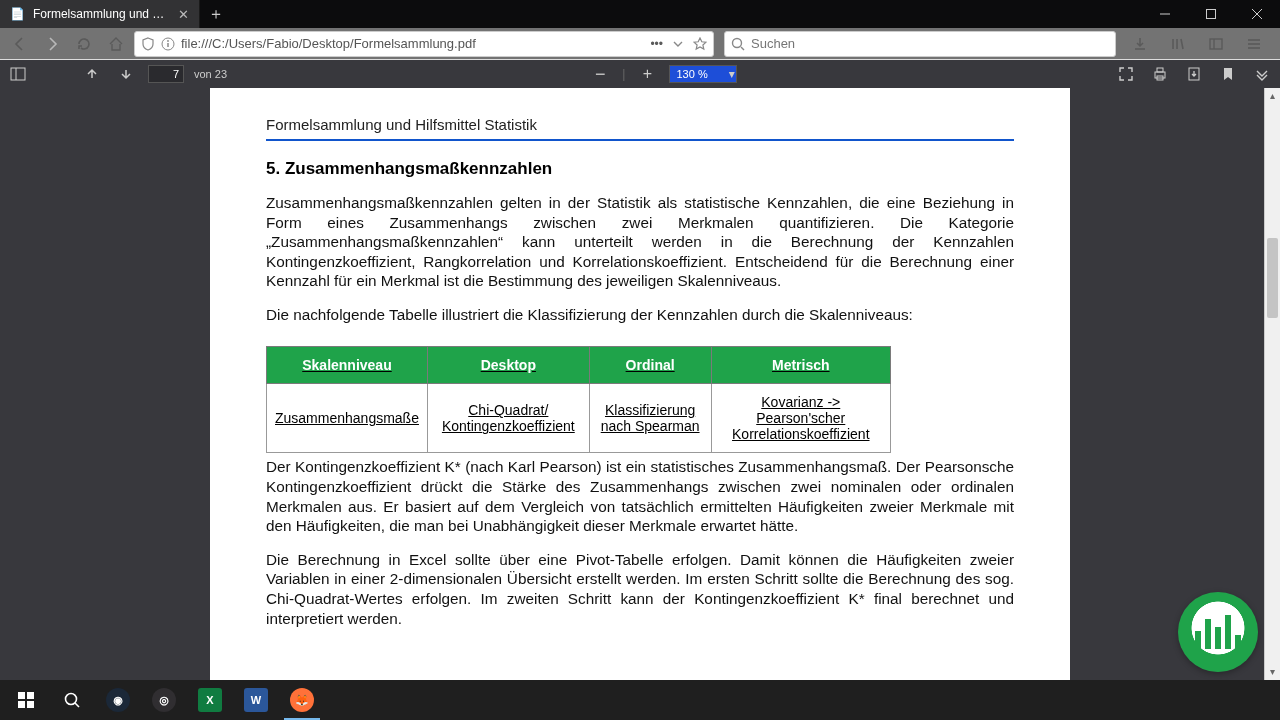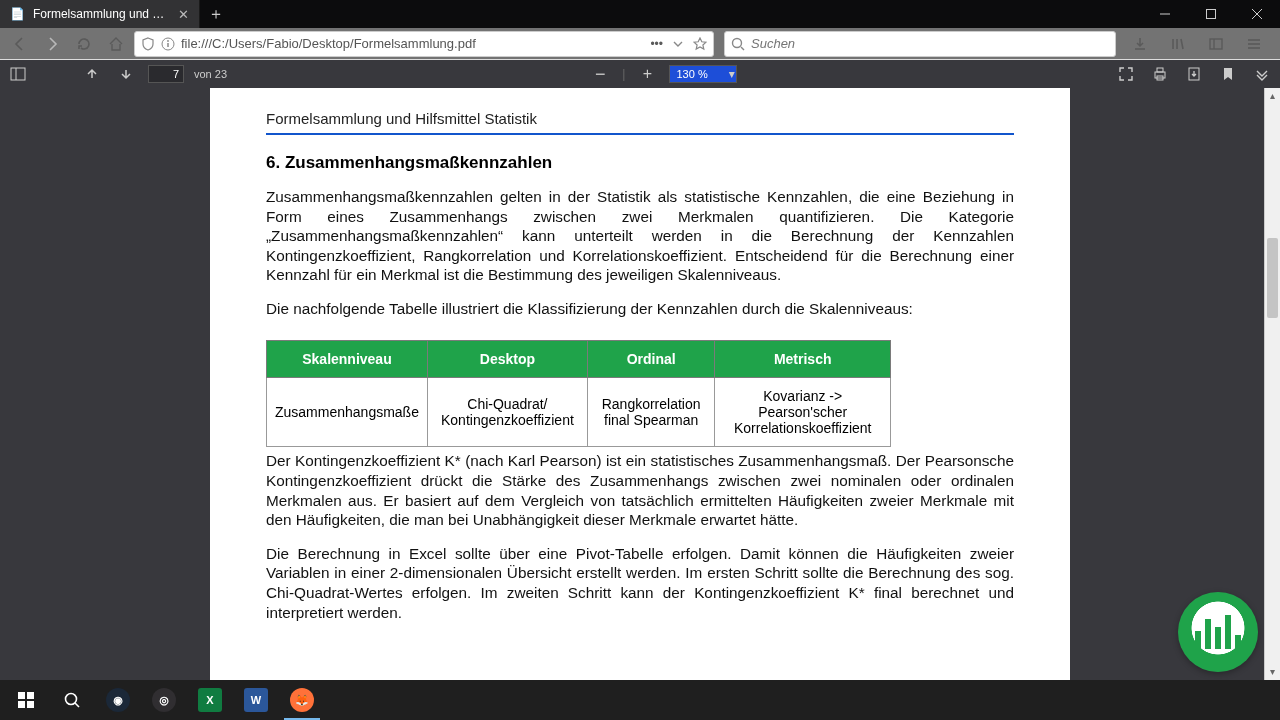--- a/index.html
+++ b/index.html
@@ -15,42 +15,42 @@
 .title-spacer { flex: 1; }
 .win-controls { display: flex; }
 .win-btn { width: 46px; display: flex; align-items: center; justify-content: center; color: #ccc; cursor: pointer; }
 
 .nav-bar { height: 32px; background: #737373; border-bottom: 1px solid #ddd; display: flex; align-items: center; padding: 0 6px; gap: 4px; font-size: 12px; color: #666; }
 .nav-btn { width: 28px; height: 28px; display: flex; align-items: center; justify-content: center; border-radius: 4px; color: #5a5a5a; cursor: pointer; }
 .url-bar { flex: 0 0 580px; height: 26px; border: 1px solid #ccc; border-radius: 3px; background: #fff; display: flex; align-items: center; padding: 0 6px; gap: 6px; color: #555; }
 .url-text { flex: 1; white-space: nowrap; overflow: hidden; text-overflow: ellipsis; font-size: 13px; }
 .url-actions { display: flex; gap: 10px; color: #5a5a5a; align-items:center; }
 .search-bar { flex: 1; height: 26px; border: 1px solid #ccc; border-radius: 3px; background: #fff; display: flex; align-items: center; padding: 0 6px; gap: 6px; margin-left: 6px; }
-.search-input { border: none; outline: none; font-size: 13px; width: 100%; color: #555; font-style: italic; }
+.search-input { border: none; outline: none; font-size: 13px; width: 100%; color: #555; }
 .right-icons { display: flex; gap: 10px; align-items: center; padding: 0 6px; color: #5a5a5a; }
 
 
 .pdf-toolbar { height: 28px; background: #38383d; display: flex; align-items: center; color: #ddd; font-size: 12px; padding: 0 6px; gap: 10px; }
 .pt-btn { width: 24px; height: 24px; display: flex; align-items: center; justify-content: center; cursor: pointer; color: #ccc; }
 .page-box { width: 36px; height: 18px; background: #2a2a2e; border: 1px solid #555; color: #fff; text-align: right; padding: 0 4px; font-size: 11px; }
 .page-of { color: #ccc; font-size: 11px; }
 .pt-spacer-l { flex: 1; }
 .zoom-select { background: #1d4ed8; border: 1px solid #555; color: #fff; font-size: 11px; padding: 2px 28px 2px 6px; position: relative; }
 .zoom-caret { position: relative; left: -18px; color: #ccc; pointer-events: none; }
 .pt-right { margin-left: auto; display: flex; gap: 10px; align-items: center; }
 
 
 .viewport { position: relative; height: calc(720px - 28px - 32px - 28px - 40px); background: #38383d; overflow: hidden; }
-.page-canvas { position: absolute; left: 50%; top: 0; transform: translateX(-50%); width: 860px; background: #fff; min-height: 100%; padding: 22px 56px 30px; }
+.page-canvas { position: absolute; left: 50%; top: 0; transform: translateX(-50%); width: 860px; background: #fff; min-height: 100%; padding: 28px 56px 30px; }
 .doc-header { font-size: 15px; color: #222; padding-bottom: 6px; border-bottom: 2px solid #1155cc; margin-bottom: 18px; }
 .h-sec { font-weight: bold; font-size: 17px; margin-bottom: 14px; }
 .para { font-size: 15.3px; line-height: 1.28; text-align: justify; margin-bottom: 14px; color: #111; }
 .h-sub { font-weight: bold; font-size: 15.5px; margin: 24px 0 14px; }
 
-table.stats { width: 625px; border-collapse: collapse; margin: 22px 0 4px 0; font-size: 14px; }
+table.stats { width: 625px; border-collapse: collapse; margin: 22px 0 4px 0; font-size: 14px; text-decoration: underline; }
 table.stats th { background: #1fa34a; color: #fff; font-weight: bold; padding: 10px 8px; border: 1px solid #7a7a7a; text-align: center; }
 table.stats td { border: 1px solid #999; padding: 10px 8px; text-align: center; vertical-align: middle; }
 
 
 .v-scroll { position:absolute; right:0; top:0; bottom:0; width:16px; background:#f0f0f0; border-left:1px solid #ccc;}
 .v-scroll .up, .v-scroll .down { height:16px; text-align:center; font-size:10px; color:#666; line-height:16px; background:#f0f0f0;}
 .v-scroll .down { position:absolute; bottom:0; width:100%;}
 .v-scroll .thumb { position:absolute; left:2px; right:2px; top:150px; height:80px; background:#c4c4c4; border-radius:2px;}
 
 
@@ -256,36 +256,36 @@
       <svg width="16" height="16">
           <path d="M3 5l5 5 5-5M3 9l5 5 5-5" fill="none" stroke="#ccc" stroke-width="1.4"></path>
         </svg>
     </span>
   </div>
 </div>
 
 <div class="viewport">
   <div class="page-canvas">
     <div class="doc-header">Formelsammlung und Hilfsmittel Statistik</div>
-    <div class="h-sec">6. Zusammenhangsmaßkennzahlen</div>
+    <div class="h-sec">5. Zusammenhangsmaßkennzahlen</div>
     <div class="para">Zusammenhangsmaßkennzahlen gelten in der Statistik als statistische Kennzahlen, die eine Beziehung in Form eines Zusammenhangs zwischen zwei Merkmalen quantifizieren. Die Kategorie „Zusammenhangsmaßkennzahlen“ kann unterteilt werden in die Berechnung der Kennzahlen Kontingenzkoeffizient, Rangkorrelation und Korrelationskoeffizient. Entscheidend für die Berechnung einer Kennzahl für ein Merkmal ist die Bestimmung des jeweiligen Skalenniveaus.</div>
     <div class="para">Die nachfolgende Tabelle illustriert die Klassifizierung der Kennzahlen durch die Skalenniveaus:</div>
 
     <table class="stats">
       <tbody>
           <tr>
         <th>Skalenniveau</th>
         <th>Desktop</th>
         <th>Ordinal</th>
         <th>Metrisch</th>
       </tr>
       <tr>
         <td>Zusammenhangsmaße</td>
         <td>Chi-Quadrat/ Kontingenzkoeffizient</td>
-        <td>Rangkorrelation final Spearman</td>
+        <td>Klassifizierung nach Spearman</td>
         <td>Kovarianz -&gt; Pearson'scher Korrelationskoeffizient</td>
       </tr>
     </tbody>
       </table>
 
     <div class="para">Der Kontingenzkoeffizient K* (nach Karl Pearson) ist ein statistisches Zusammenhangsmaß. Der Pearsonsche Kontingenzkoeffizient drückt die Stärke des Zusammenhangs zwischen zwei  nominalen oder ordinalen Merkmalen aus. Er basiert auf dem Vergleich von tatsächlich ermittelten Häufigkeiten zweier Merkmale mit den Häufigkeiten, die man bei Unabhängigkeit dieser Merkmale erwartet hätte.</div>
     <div class="para">Die Berechnung in Excel sollte über eine Pivot-Tabelle erfolgen. Damit können die Häufigkeiten zweier Variablen in einer 2-dimensionalen Übersicht erstellt werden. Im ersten Schritt sollte die Berechnung des sog. Chi-Quadrat-Wertes erfolgen. Im zweiten Schritt kann der Kontingenzkoeffizient K* final berechnet und interpretiert werden.</div>
   </div>
 
   <div class="corner-badge">

